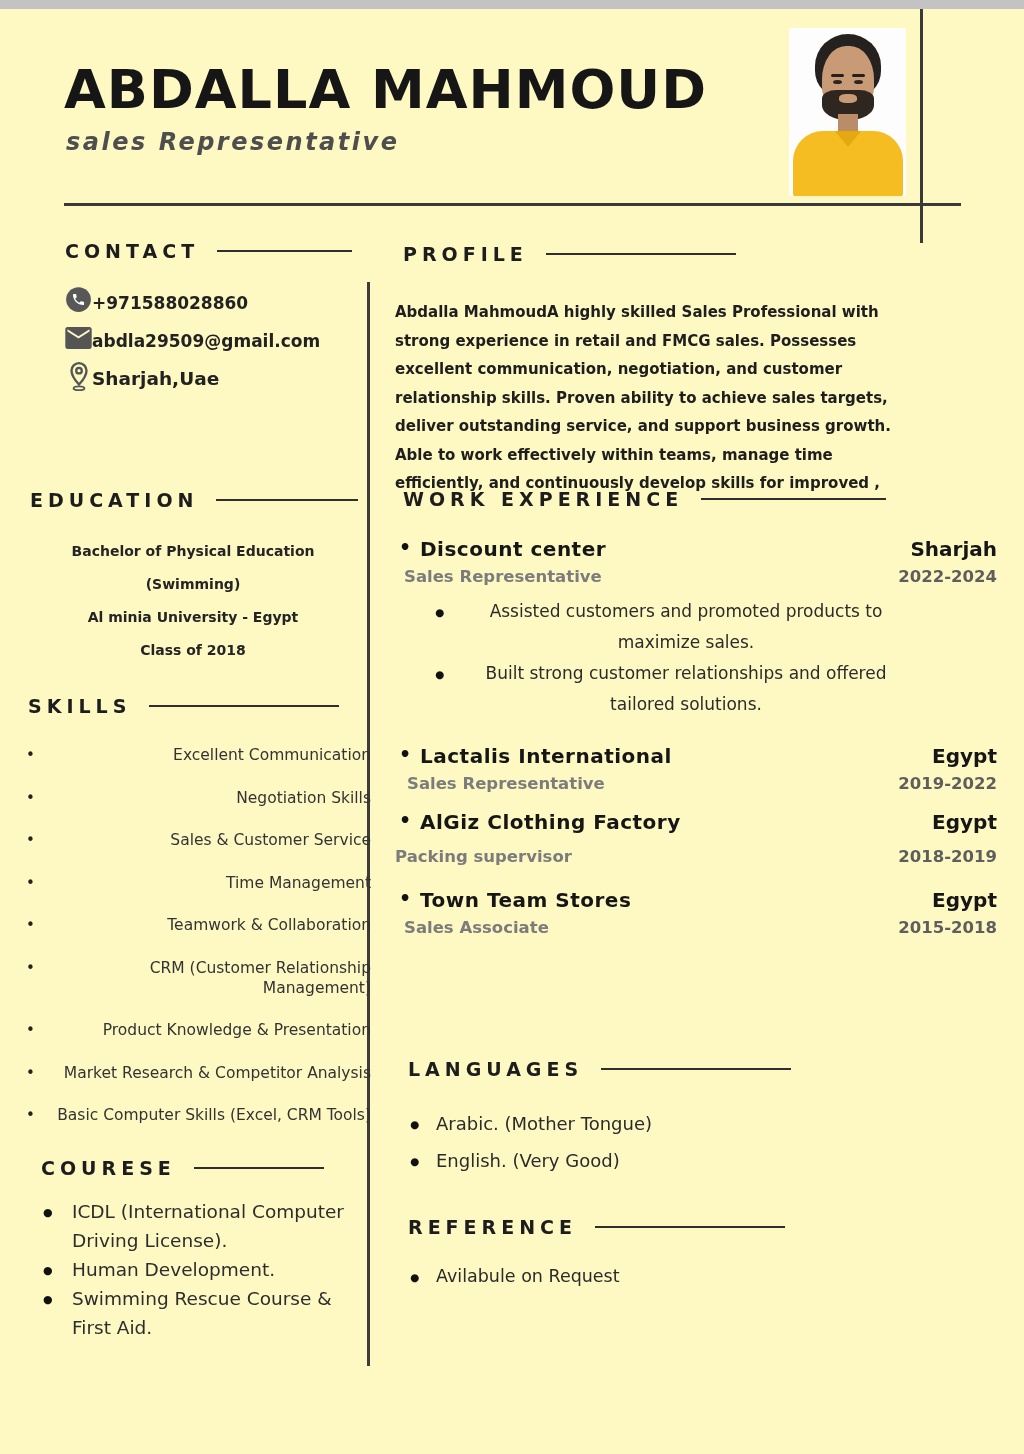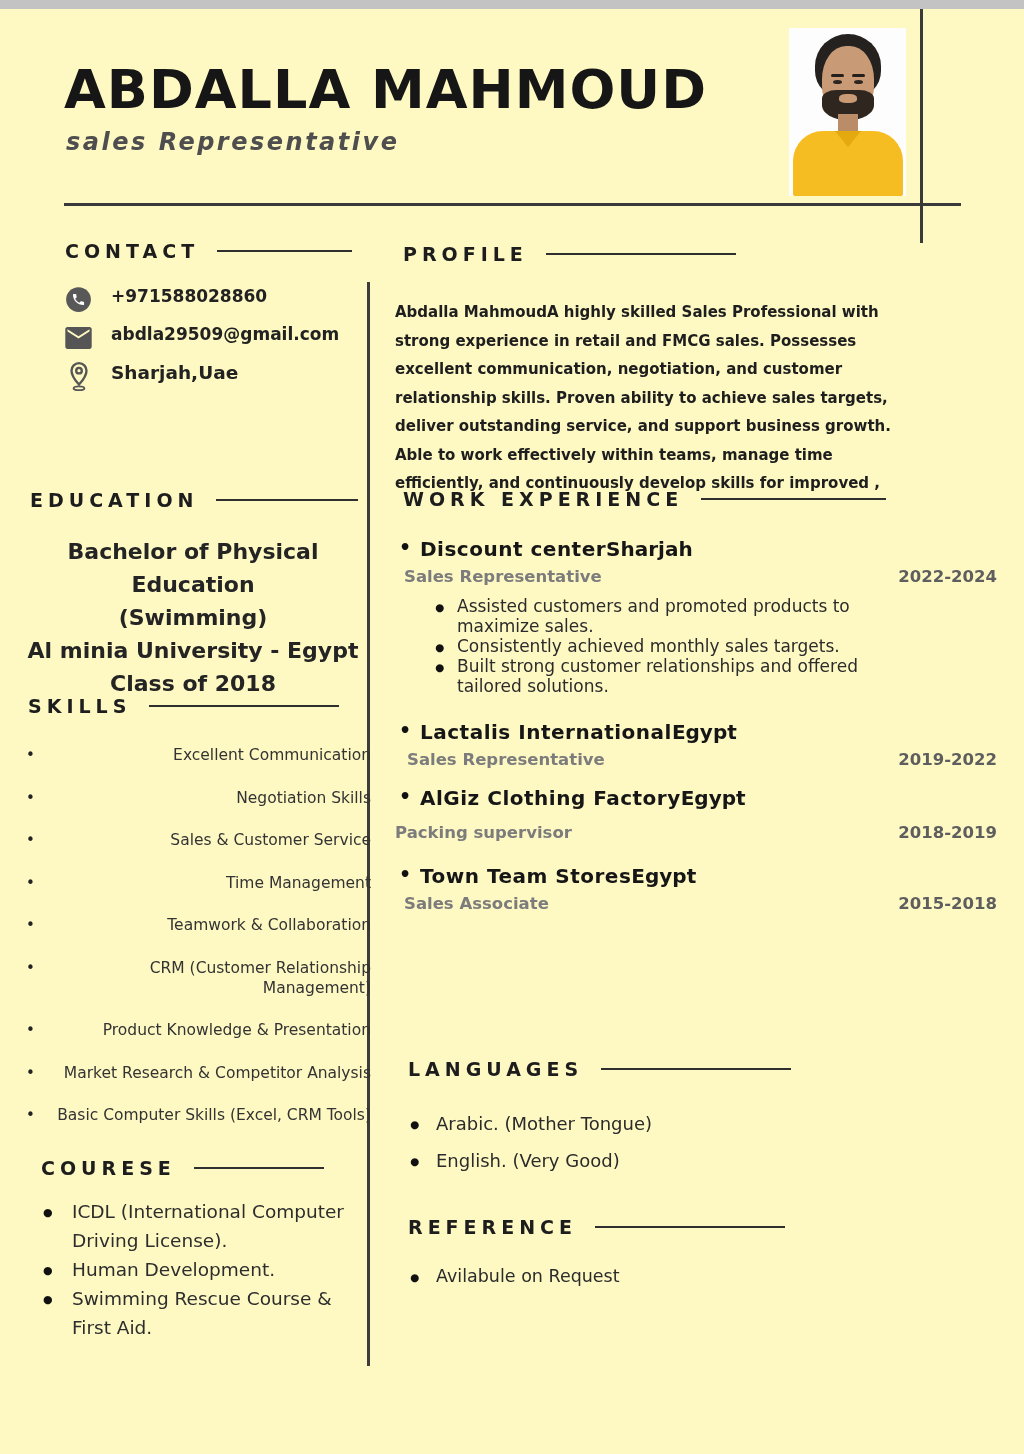--- a/index.html
+++ b/index.html
@@ -100,29 +100,29 @@
   .sec-rule { height: 2px; background: #2f2f2f; }
 
   .col-divider {
     position: absolute; left: 367px; top: 282px;
     width: 3px; height: 1084px; background: #3c3c3c;
   }
 
   
   .contact { position: absolute; left: 65px; top: 240px; width: 290px; }
   .contact-rows { margin-top: 24px; display: flex; flex-direction: column; gap: 11px; }
-  .contact-row { display: flex; align-items: flex-start; gap: 19px; }
+  .contact-row { display: flex; align-items: flex-end; }
   .contact-row .cicon { width: 27px; height: 27px; flex: 0 0 27px; display: flex; align-items: center; justify-content: center; }
   .contact-text { font-size: 17px; font-weight: 700; color: #222; }
   .contact-row.loc .contact-text { font-size: 18.5px; }
 
   
   .education { position: absolute; left: 24px; top: 489px; width: 338px; }
   .education .sec-head { padding-left: 6px; }
-  .edu-lines { margin-top: 24px; text-align: center; font-size: 22px; font-weight: 700; color: #242424; line-height: 33px; }
+  .edu-lines { margin-top: 24px; text-align: center; font-size: 14px; font-weight: 700; color: #242424; line-height: 33px; }
 
   
   .skills { position: absolute; left: 26px; top: 695px; width: 345px; text-align: right; }
   .skills .sec-head { padding-left: 2px; }
   .skill-list { margin-top: 28px; }
   .skill-item {
     position: relative; padding-left: 21px;
     font-size: 15.5px; color: #333; line-height: 20px;
     margin-bottom: 22.5px;
   }
@@ -144,34 +144,34 @@
   .profile-text {
     margin-top: 33px; width: 506px;
     font-size: 15px; font-weight: 700; color: #1e1e1e;
     line-height: 28.5px;
   }
 
   
   .work { position: absolute; left: 395px; top: 488px; width: 602px; }
   .work .sec-head { padding-left: 8px; }
   .jobs { margin-top: 27px; }
-  .job-head { display: flex; align-items: baseline; }
+  .job-head { display: flex; justify-content: space-between; align-items: baseline; }
   .job-company {
     position: relative; padding-left: 25px;
     font-size: 20px; font-weight: 800; letter-spacing: 0.5px; color: #161616;
   }
   .job-company::before { content: "•"; position: absolute; left: 4px; top: -1px; font-size: 19px; color: #111; }
   .job-location { font-size: 20px; font-weight: 800; color: #161616; }
   .job-sub { display: flex; justify-content: space-between; margin-top: 6px; }
   .job-role { font-size: 16.5px; font-weight: 700; color: #7c7c7c; padding-left: 9px; }
   .job-dates { font-size: 16.5px; font-weight: 700; color: #5e5e5e; }
   .job-bullets { margin-top: 10px; margin-left: 40px; width: 480px; }
   .job-bullet {
     position: relative; padding-left: 22px;
-    font-size: 17px; color: #2b2b2b; line-height: 20px;
+    font-size: 17px; color: #2b2b2b; line-height: 31px; text-align: center;
   }
   .job-bullet::before { content: "●"; position: absolute; left: 0; top: 1px; font-size: 10.5px; color: #111; }
   .job { margin-bottom: 24px; }
   .job.j2 { margin-bottom: 17px; }
   .job.j2 .job-role { padding-left: 12px; }
   .job.j3 { margin-bottom: 22px; }
   .job.j3 .job-role { padding-left: 0; }
   .job.j3 .job-sub { margin-top: 13px; }
 
   
@@ -317,21 +317,20 @@
         <div class="job-head">
           <div class="job-company">Discount center</div>
           <div class="job-location">Sharjah</div>
         </div>
         <div class="job-sub">
           <div class="job-role">Sales Representative</div>
           <div class="job-dates">2022-2024</div>
         </div>
         <div class="job-bullets">
           <div class="job-bullet">Assisted customers and promoted products to maximize sales.</div>
-          <div class="job-bullet">Consistently achieved monthly sales targets.</div>
           <div class="job-bullet">Built strong customer relationships and offered tailored solutions.</div>
         </div>
       </div>
 
       <div class="job j2">
         <div class="job-head">
           <div class="job-company">Lactalis International</div>
           <div class="job-location">Egypt</div>
         </div>
         <div class="job-sub">

